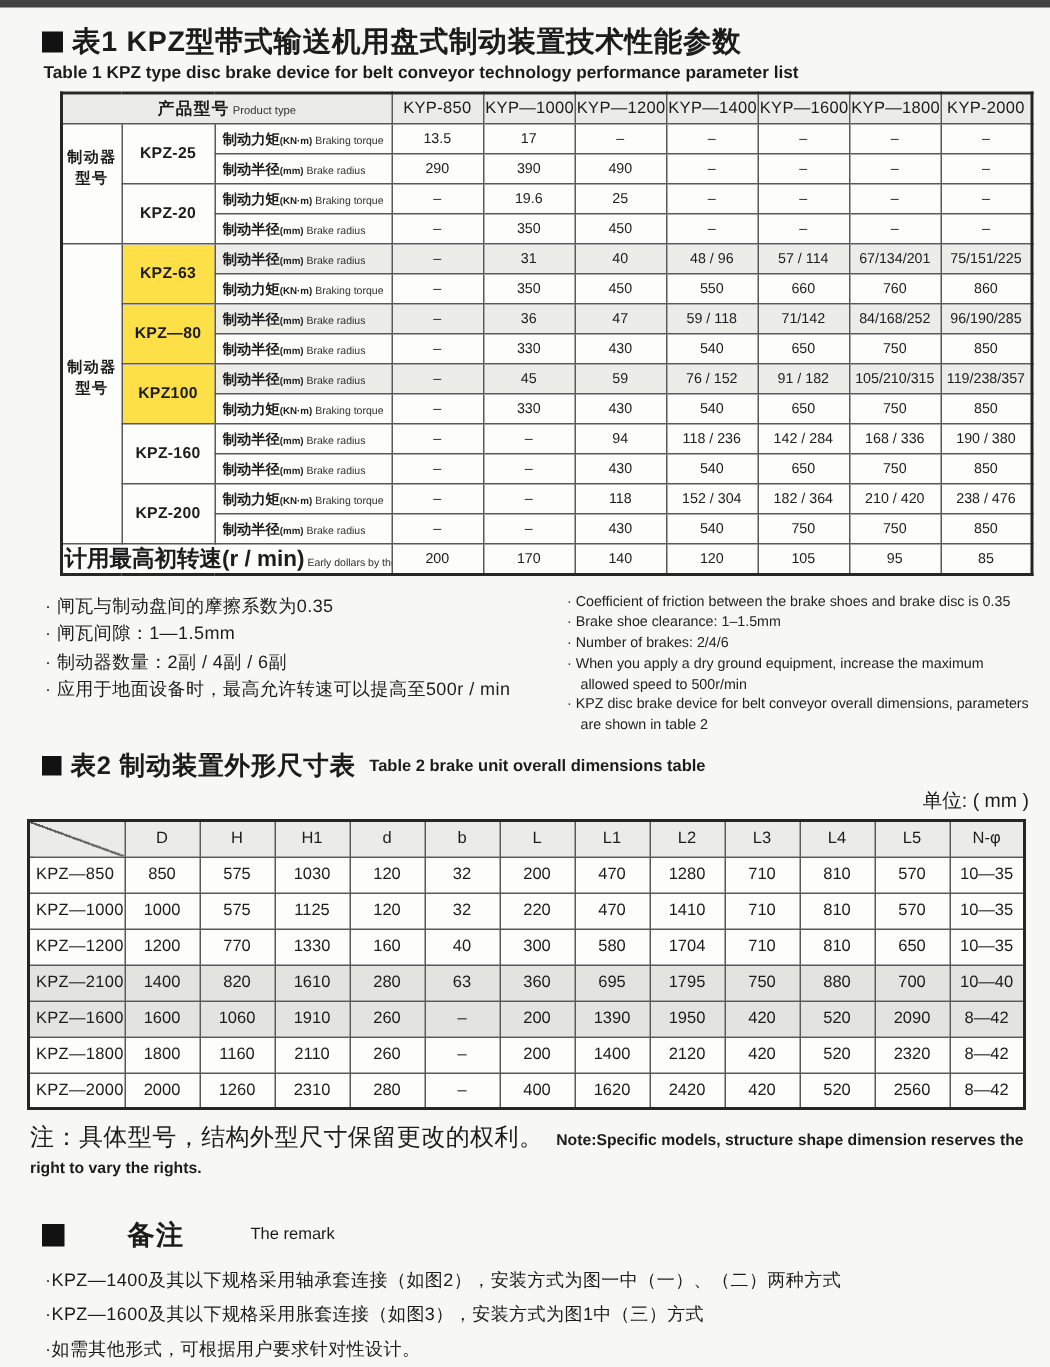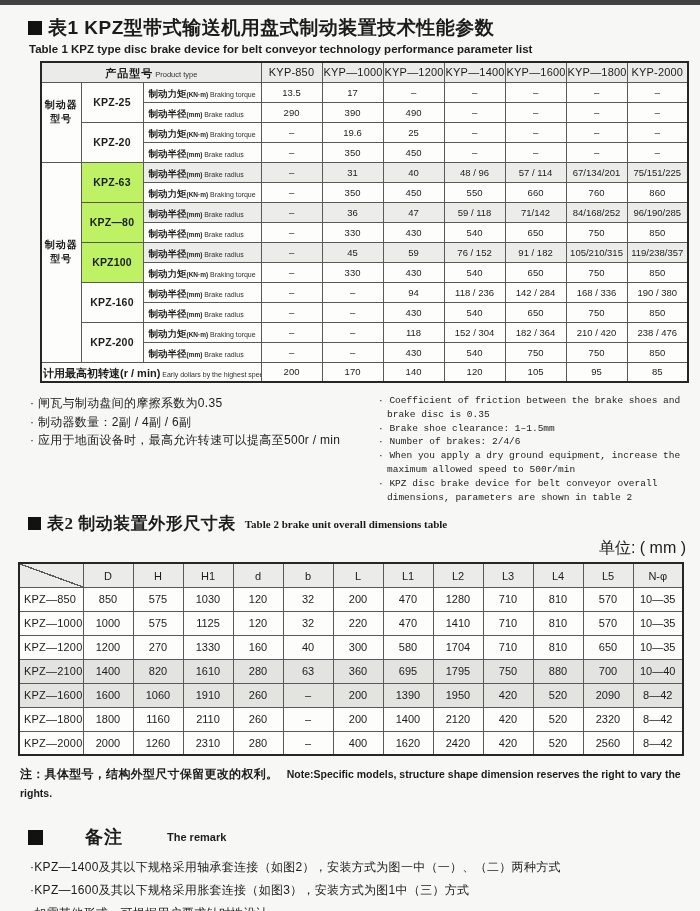--- a/index.html
+++ b/index.html
@@ -36,62 +36,62 @@
   .t1-col { font-size: 11px; letter-spacing: .2px; }
   .t1-group .zh { font-size: 10px; font-weight: bold; letter-spacing: 1px; white-space: normal; }
   .t1-group .en { font-size: 7.5px; color: #333; margin-top: 3px; white-space: normal; margin-left: 42px; }
   .t1-model { font-size: 10.5px; font-weight: bold; letter-spacing: .2px; }
   .t1-param { text-align: left !important; padding-left: 5px !important; }
   .pzh { font-size: 9.5px; font-weight: bold; }
   .punit { font-size: 6.5px; font-weight: bold; }
   .pen { font-size: 7px; color: #2e2e2e; }
   .t1-val { font-size: 9.5px; }
   .shade1 { background: #ecece9; }
-  .shade2 { background: #bef264; }
+  .shade2 { background: #fde047; }
   .t1-speed { height: 21px; }
-  .t1-speed-label .zh { font-size: 11px; font-weight: bold; }
+  .t1-speed-label .zh { font-size: 15px; font-weight: bold; }
   .t1-speed-label .en { font-size: 7px; color: #2e2e2e; }
 
   
   .notes { display: flex; margin: 11px 0 0 30px; width: 660px; gap: 20px; }
   .notes-zh-list { width: 328px; flex: 0 0 auto; }
   .note-zh { font-size: 12px; line-height: 18.5px; letter-spacing: .3px; }
-  .notes-en-list { width: 332px; font-family: Liberation Mono, monospace; }
+  .notes-en-list { width: 332px; }
   .note-en { font-size: 9.5px; line-height: 13.8px; padding-left: 9px; text-indent: -9px; color: #222; }
 
   
-  .t2-title-row { margin: 8px 0 0 28px; font-family: Liberation Serif, serif; }
+  .t2-title-row { margin: 8px 0 0 28px; }
   .title2-zh { font-size: 17px; font-weight: bold; letter-spacing: .5px; }
   .title2-en { font-size: 11px; font-weight: bold; margin-left: 9px; }
-  .unit-label { width: 686px; text-align: right; font-size: 16px; margin-top: 3px; }
+  .unit-label { width: 686px; text-align: right; font-size: 13px; margin-top: 3px; }
 
   
   #table2 { margin: 3px 0 0 18px; width: 666px; border: 2px solid #262626; background: #fdfdfc; }
   #table2 td { border: 1px solid #595959; text-align: center; font-size: 11px; padding: 0 1px; white-space: nowrap; overflow: hidden; }
   #table2 tr { height: 24px; }
   #table2 col.c-first { width: 64px; }
   .t2-head-row { height: 22px; }
   .t2-head { background: #ebebe9; font-size: 11px; }
   .t2-diag {
     background-color: #ebebe9;
     background-image: linear-gradient(to top right,
       transparent calc(50% - 0.7px), #5a5a5a calc(50% - 0.7px),
       #5a5a5a calc(50% + 0.7px), transparent calc(50% + 0.7px));
   }
   .t2-model { text-align: left !important; padding-left: 4px !important; font-size: 10.5px; letter-spacing: .2px; }
   .shade-row td { background: #e3e3e0; }
 
   .t2-note { margin: 8px 0 0 20px; }
-  .t2-note .zh { font-size: 12px; font-weight: bold; letter-spacing: .3px; text-align: center; }
+  .t2-note .zh { font-size: 16px; font-weight: normal; letter-spacing: .3px; text-align: center; }
   .t2-note .en { font-size: 10.5px; font-weight: bold; margin-left: 4px; }
 
   
   .remark-title-row { margin: 24px 0 0 28px; gap: 36px; }
   .remark-zh-title { font-size: 18px; font-weight: bold; letter-spacing: 1px; }
-  .remark-en-title { font-size: 11px; font-weight: bold; margin-left: 8px; }
+  .remark-en-title { font-size: 11px; font-weight: normal; margin-left: 8px; }
   .remark-zh-lines { margin: 7px 0 0 30px; }
   .remark-line-zh { font-size: 12px; line-height: 23px; letter-spacing: .3px; }
 </style>
 </head>
 <body>
 
 <div class="top-bar"></div>
 
 <div class="title-row t1-title-row">
   <span class="marker"></span>
@@ -287,20 +287,21 @@
         <td class="t1-val">105</td>
         <td class="t1-val">95</td>
         <td class="t1-val">85</td>
       </tr>
     </tbody>
 </table>
 
 <div class="notes">
   <div class="notes-zh-list">
       <div class="note-zh">· 闸瓦与制动盘间的摩擦系数为0.35</div>
+      <div class="note-zh">· 闸瓦间隙：1—1.5mm</div>
       <div class="note-zh">· 制动器数量：2副 / 4副 / 6副</div>
       <div class="note-zh">· 应用于地面设备时，最高允许转速可以提高至500r / min</div>
     </div>
   <div class="notes-en-list">
       <div class="note-en">· Coefficient of friction between the brake shoes and brake disc is 0.35</div>
       <div class="note-en">· Brake shoe clearance: 1–1.5mm</div>
       <div class="note-en">· Number of brakes: 2/4/6</div>
       <div class="note-en">· When you apply a dry ground equipment, increase the maximum allowed speed to 500r/min</div>
       <div class="note-en">· KPZ disc brake device for belt conveyor overall dimensions, parameters are shown in table 2</div>
     </div>
@@ -359,21 +360,21 @@
         <td class="t2-val">470</td>
         <td class="t2-val">1410</td>
         <td class="t2-val">710</td>
         <td class="t2-val">810</td>
         <td class="t2-val">570</td>
         <td class="t2-val">10—35</td>
       </tr>
       <tr class="t2-row">
         <td class="t2-model">KPZ—1200</td>
         <td class="t2-val">1200</td>
-        <td class="t2-val">270</td>
+        <td class="t2-val">770</td>
         <td class="t2-val">1330</td>
         <td class="t2-val">160</td>
         <td class="t2-val">40</td>
         <td class="t2-val">300</td>
         <td class="t2-val">580</td>
         <td class="t2-val">1704</td>
         <td class="t2-val">710</td>
         <td class="t2-val">810</td>
         <td class="t2-val">650</td>
         <td class="t2-val">10—35</td>

